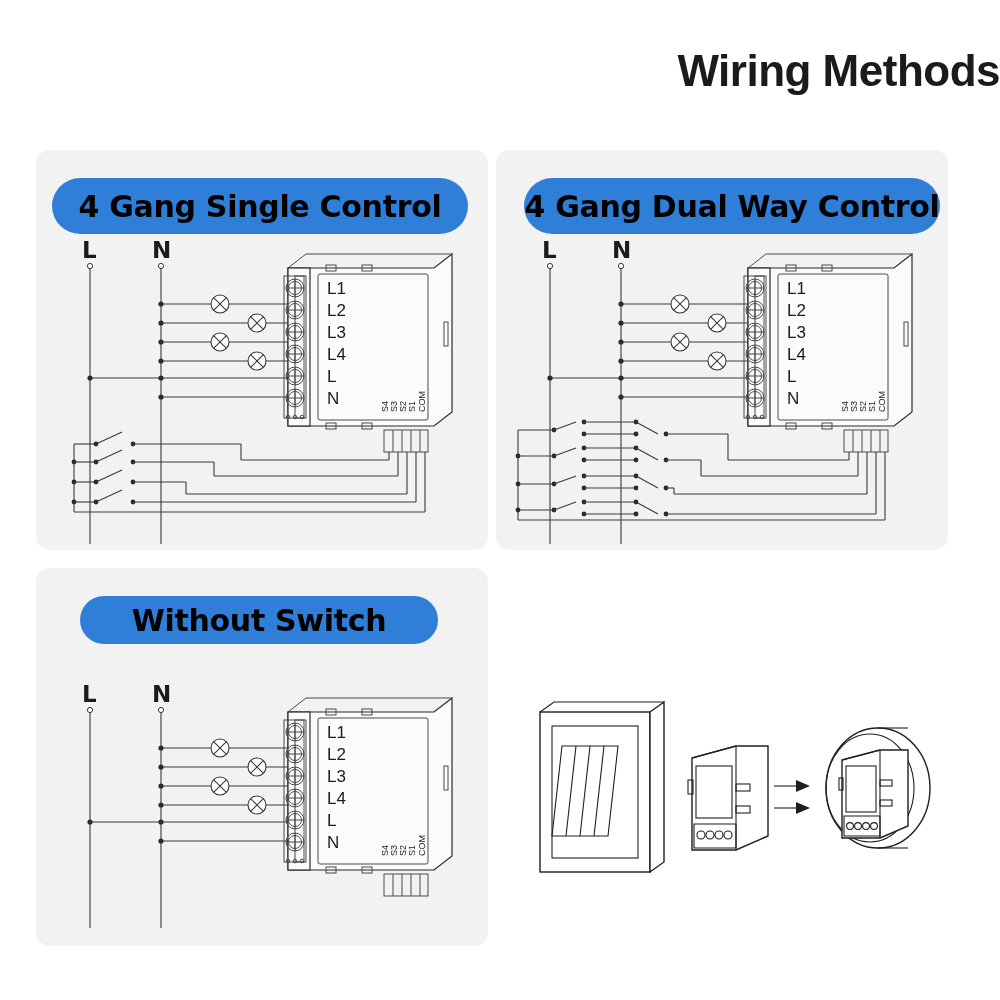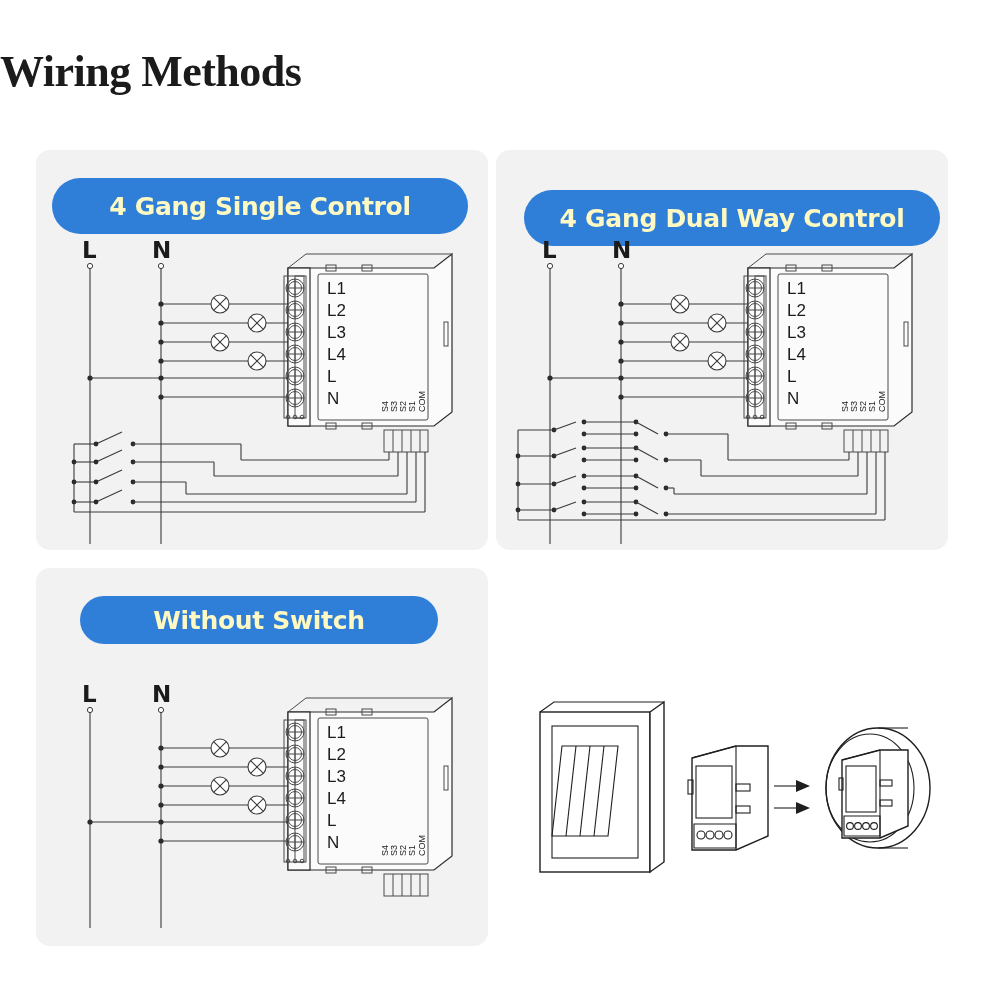--- a/index.html
+++ b/index.html
@@ -8,53 +8,53 @@
     background:#ffffff;
     font-family:"Liberation Sans", sans-serif;
     overflow:hidden;
     position:relative;
   }
   #page{position:relative;width:1000px;height:1000px;}
 
   .page-title{
     position:absolute;
     top:46px;left:0;width:1000px;
-    text-align:left;
+    text-align:right;
     font-size:44px;
     font-weight:bold;
     letter-spacing:-0.5px;
     color:#1b1b1b;
-    font-family:Liberation Serif, serif;
+    font-family:Liberation Sans, sans-serif;
   }
 
   .card{
     position:absolute;
     background:#f2f2f2;
     border-radius:14px;
   }
   #card-single{left:36px;  top:150px; width:452px; height:400px;}
   #card-dual{  left:496px; top:150px; width:452px; height:400px;}
   #card-noswitch{left:36px;top:568px; width:452px; height:378px;}
 
   .badge{
     position:absolute;
     background:#2f7fd8;
-    color:#fef9c3;
+    color:#000000;
     border-radius:999px;
-    font-size:25px;
+    font-size:30px;
     font-weight:bold;
     display:flex;
     align-items:center;
     justify-content:center;
     font-family:"DejaVu Sans", sans-serif;
     letter-spacing:-0.3px;
     white-space:nowrap;
   }
   #badge-single{left:52px;  top:178px; width:416px; height:56px;}
-  #badge-dual{  left:524px; top:178px; width:416px; height:56px;margin-top:12px;}
+  #badge-dual{  left:524px; top:178px; width:416px; height:56px;}
   #badge-noswitch{left:80px;top:596px; width:358px; height:48px;}
 
   .diagram{position:absolute;}
   #diagram-single{left:36px;  top:244px; width:452px; height:300px;}
   #diagram-dual{  left:496px; top:244px; width:452px; height:300px;}
   #diagram-noswitch{left:36px;top:688px; width:452px; height:240px;}
   #diagram-install{left:496px;top:688px; width:452px; height:230px;}
 
   svg{display:block;overflow:visible;}
   .ln-label{

